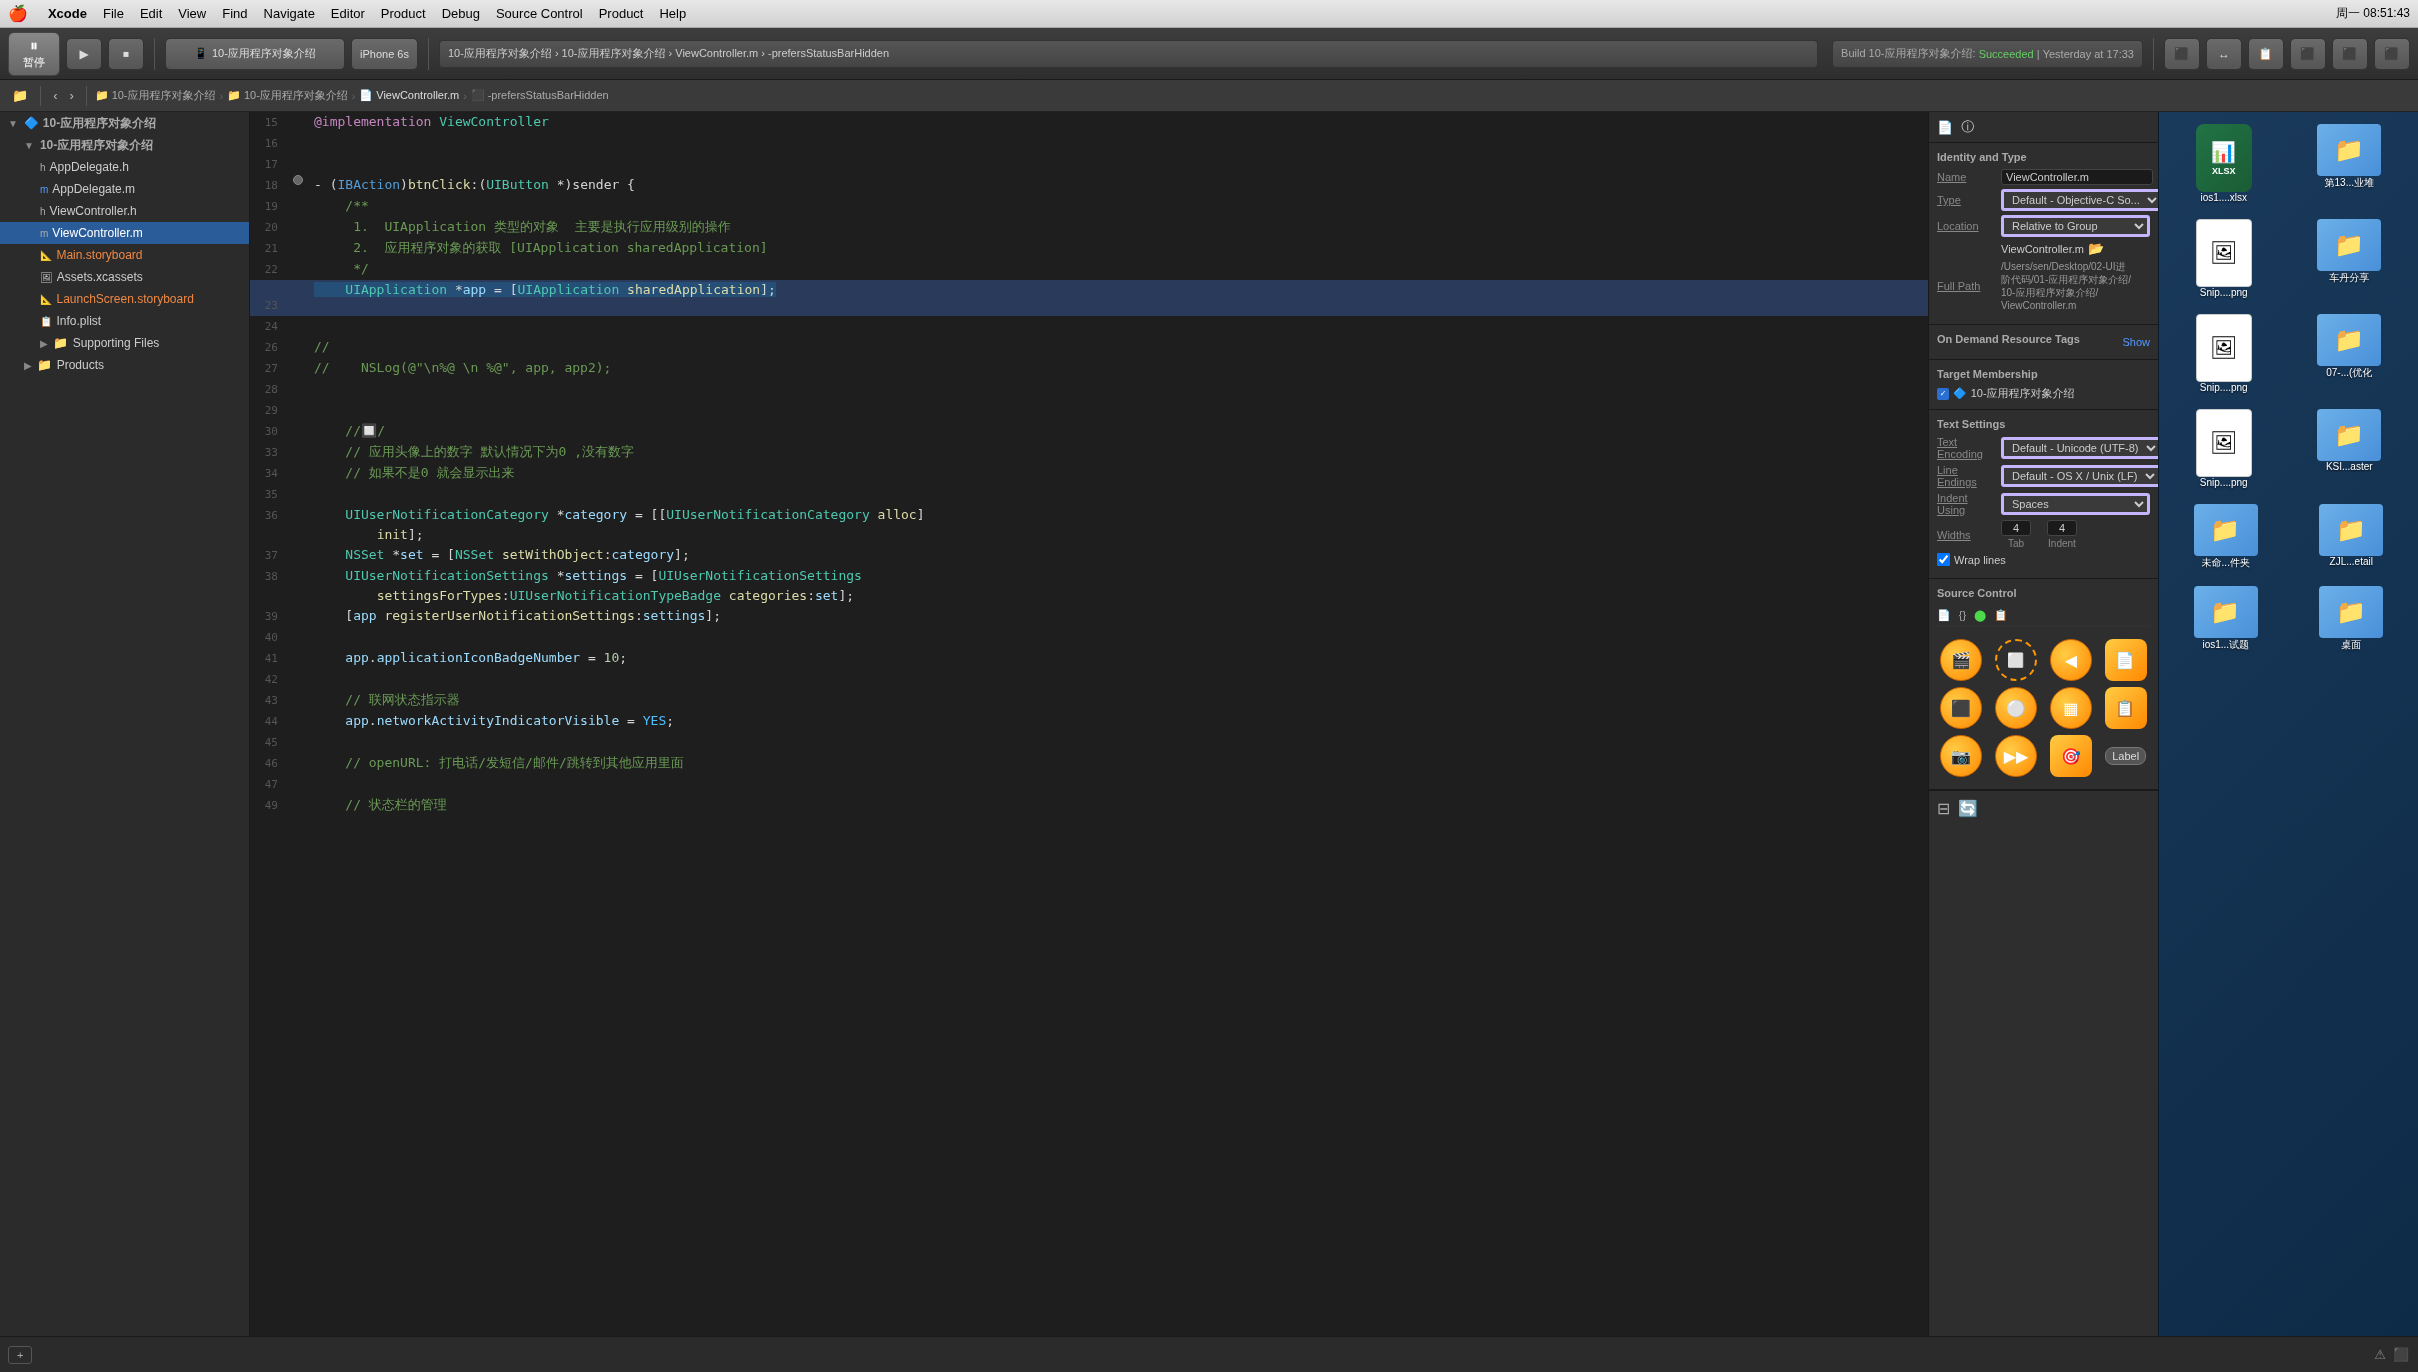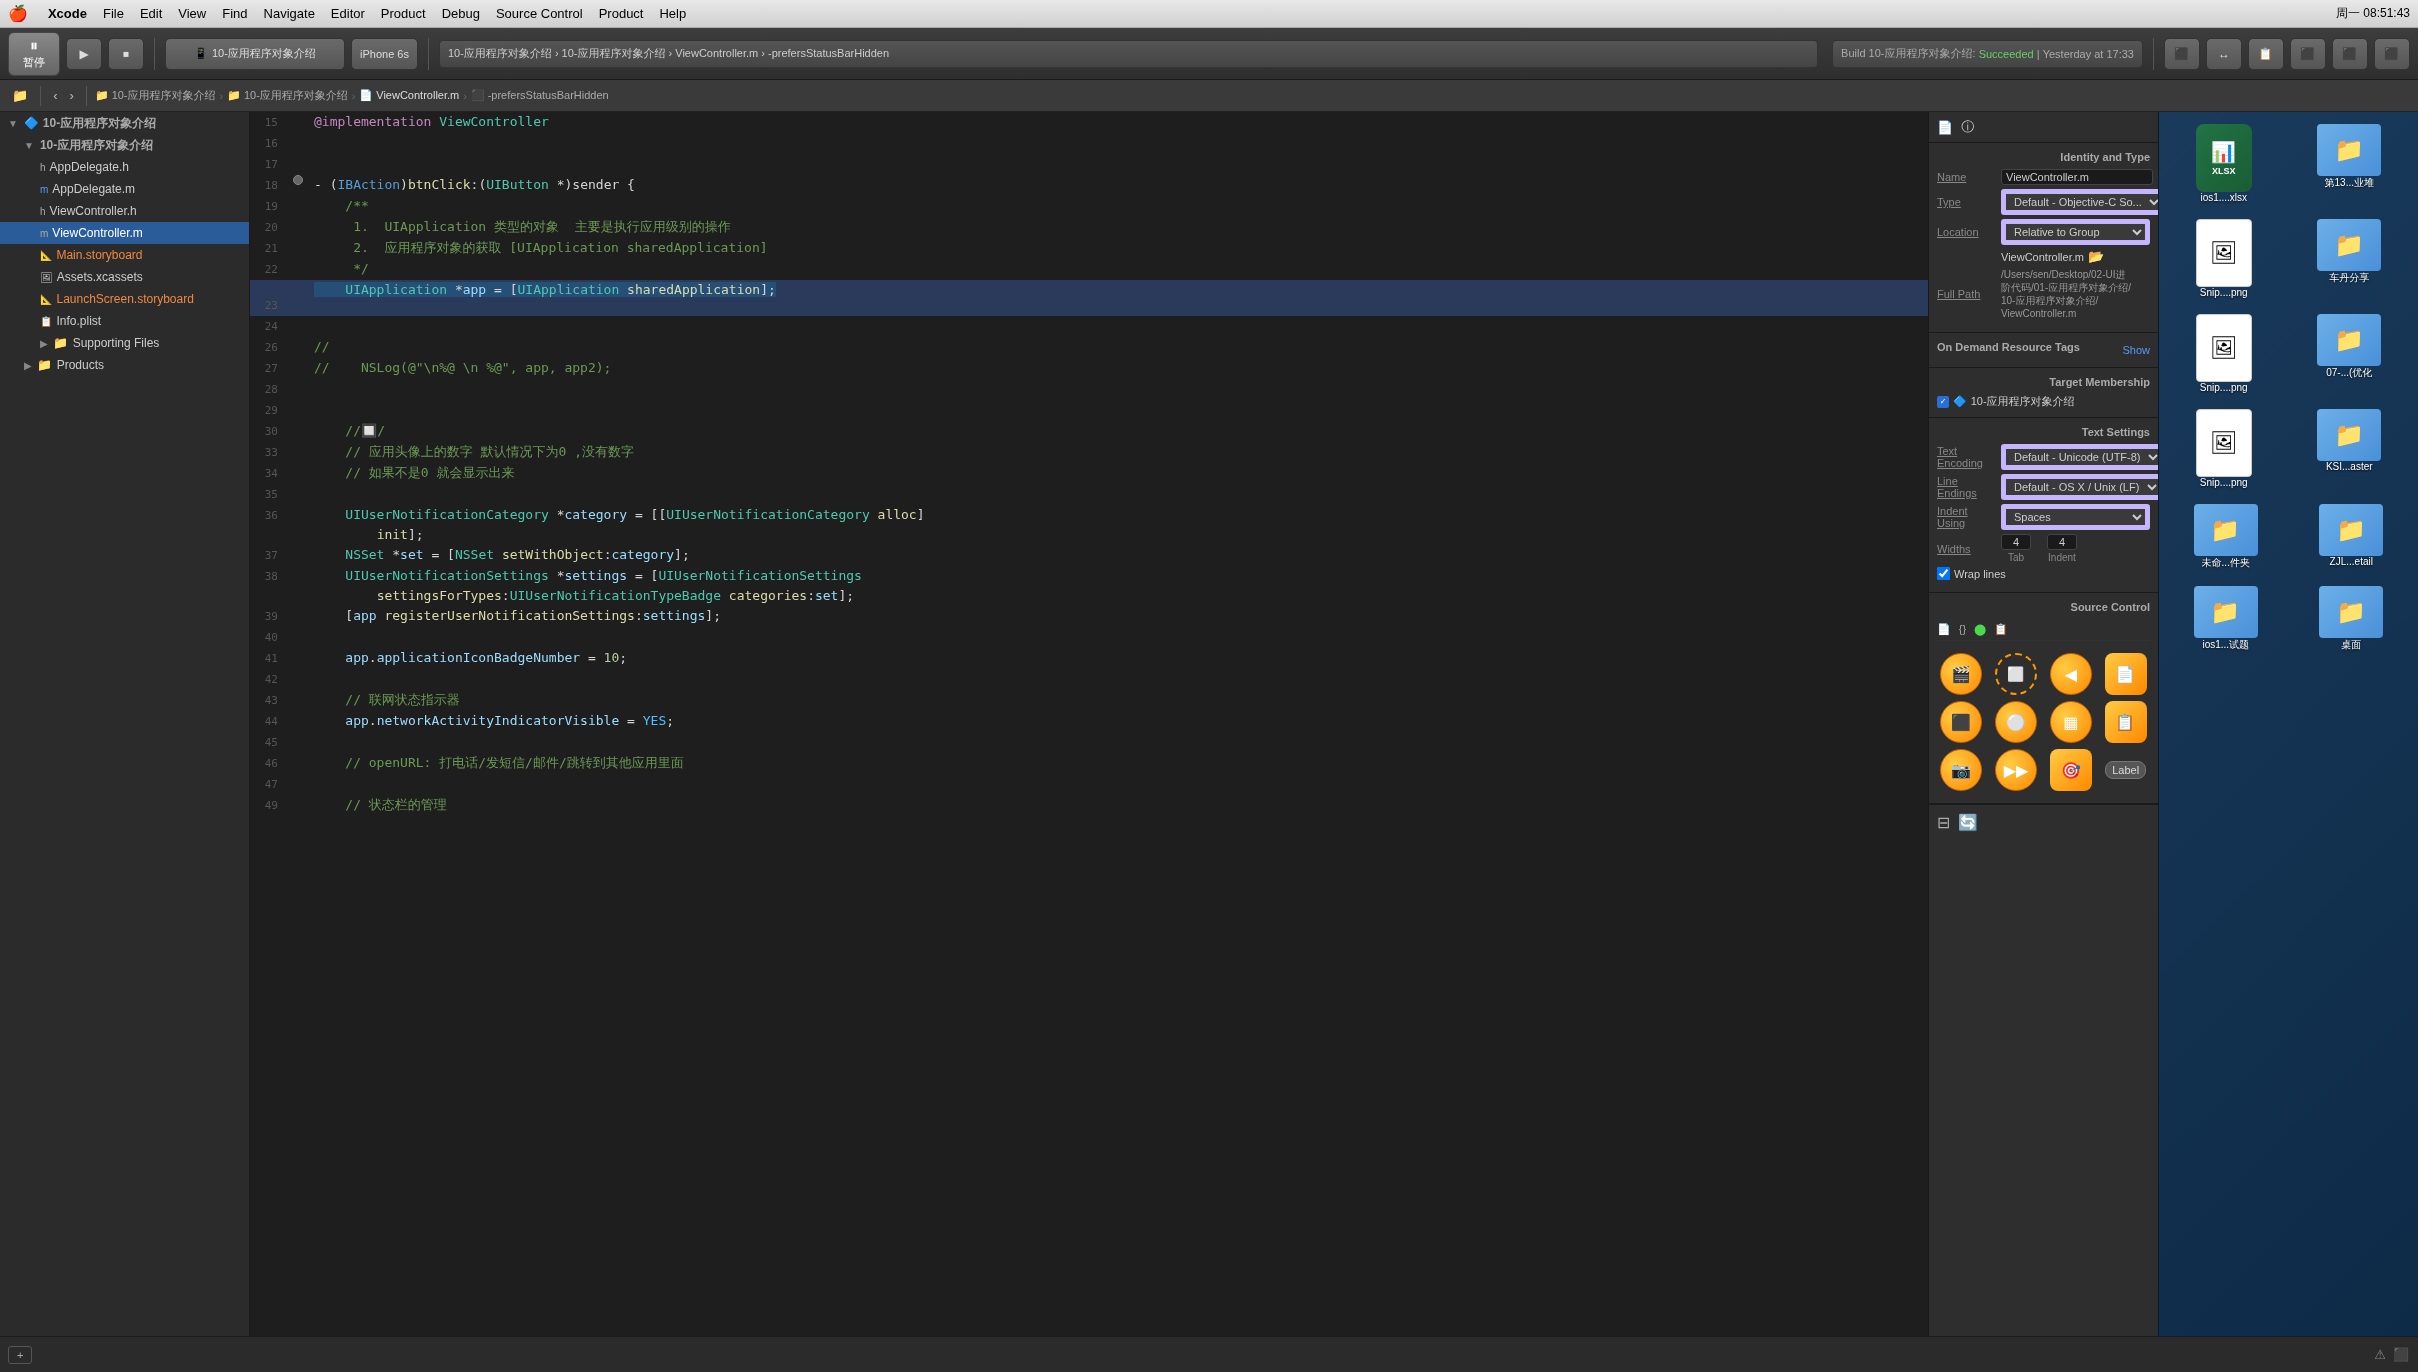--- a/index.html
+++ b/index.html
@@ -239,21 +239,20 @@
     }
     .panel-section {
       border-bottom: 1px solid #1a1a1a;
       padding: 8px;
     }
     .panel-title {
       font-weight: 600;
       color: #aaa;
       margin-bottom: 6px;
       font-size: 11px;
-      text-align: right;
     }
     .panel-row {
       display: flex;
       align-items: center;
       margin-bottom: 4px;
       gap: 4px;
     }
     .panel-label {
       color: #888;
       width: 60px;
@@ -270,21 +269,21 @@
       background: #1a1a1a;
       border: 1px solid #444;
       border-radius: 3px;
       color: #ccc;
       font-size: 11px;
       padding: 1px 4px;
       flex: 1;
     }
     .panel-select {
       background: #3a3a3a;
-      border: 5px solid #c4b5fd;
+      border: 3px solid #c4b5fd;
       border-radius: 3px;
       color: #ccc;
       font-size: 11px;
       padding: 1px 4px;
       flex: 1;
     }
     .show-link { color: #5599ff; cursor: pointer; font-size: 11px; }
     .checkbox-row {
       display: flex;
       align-items: center;

